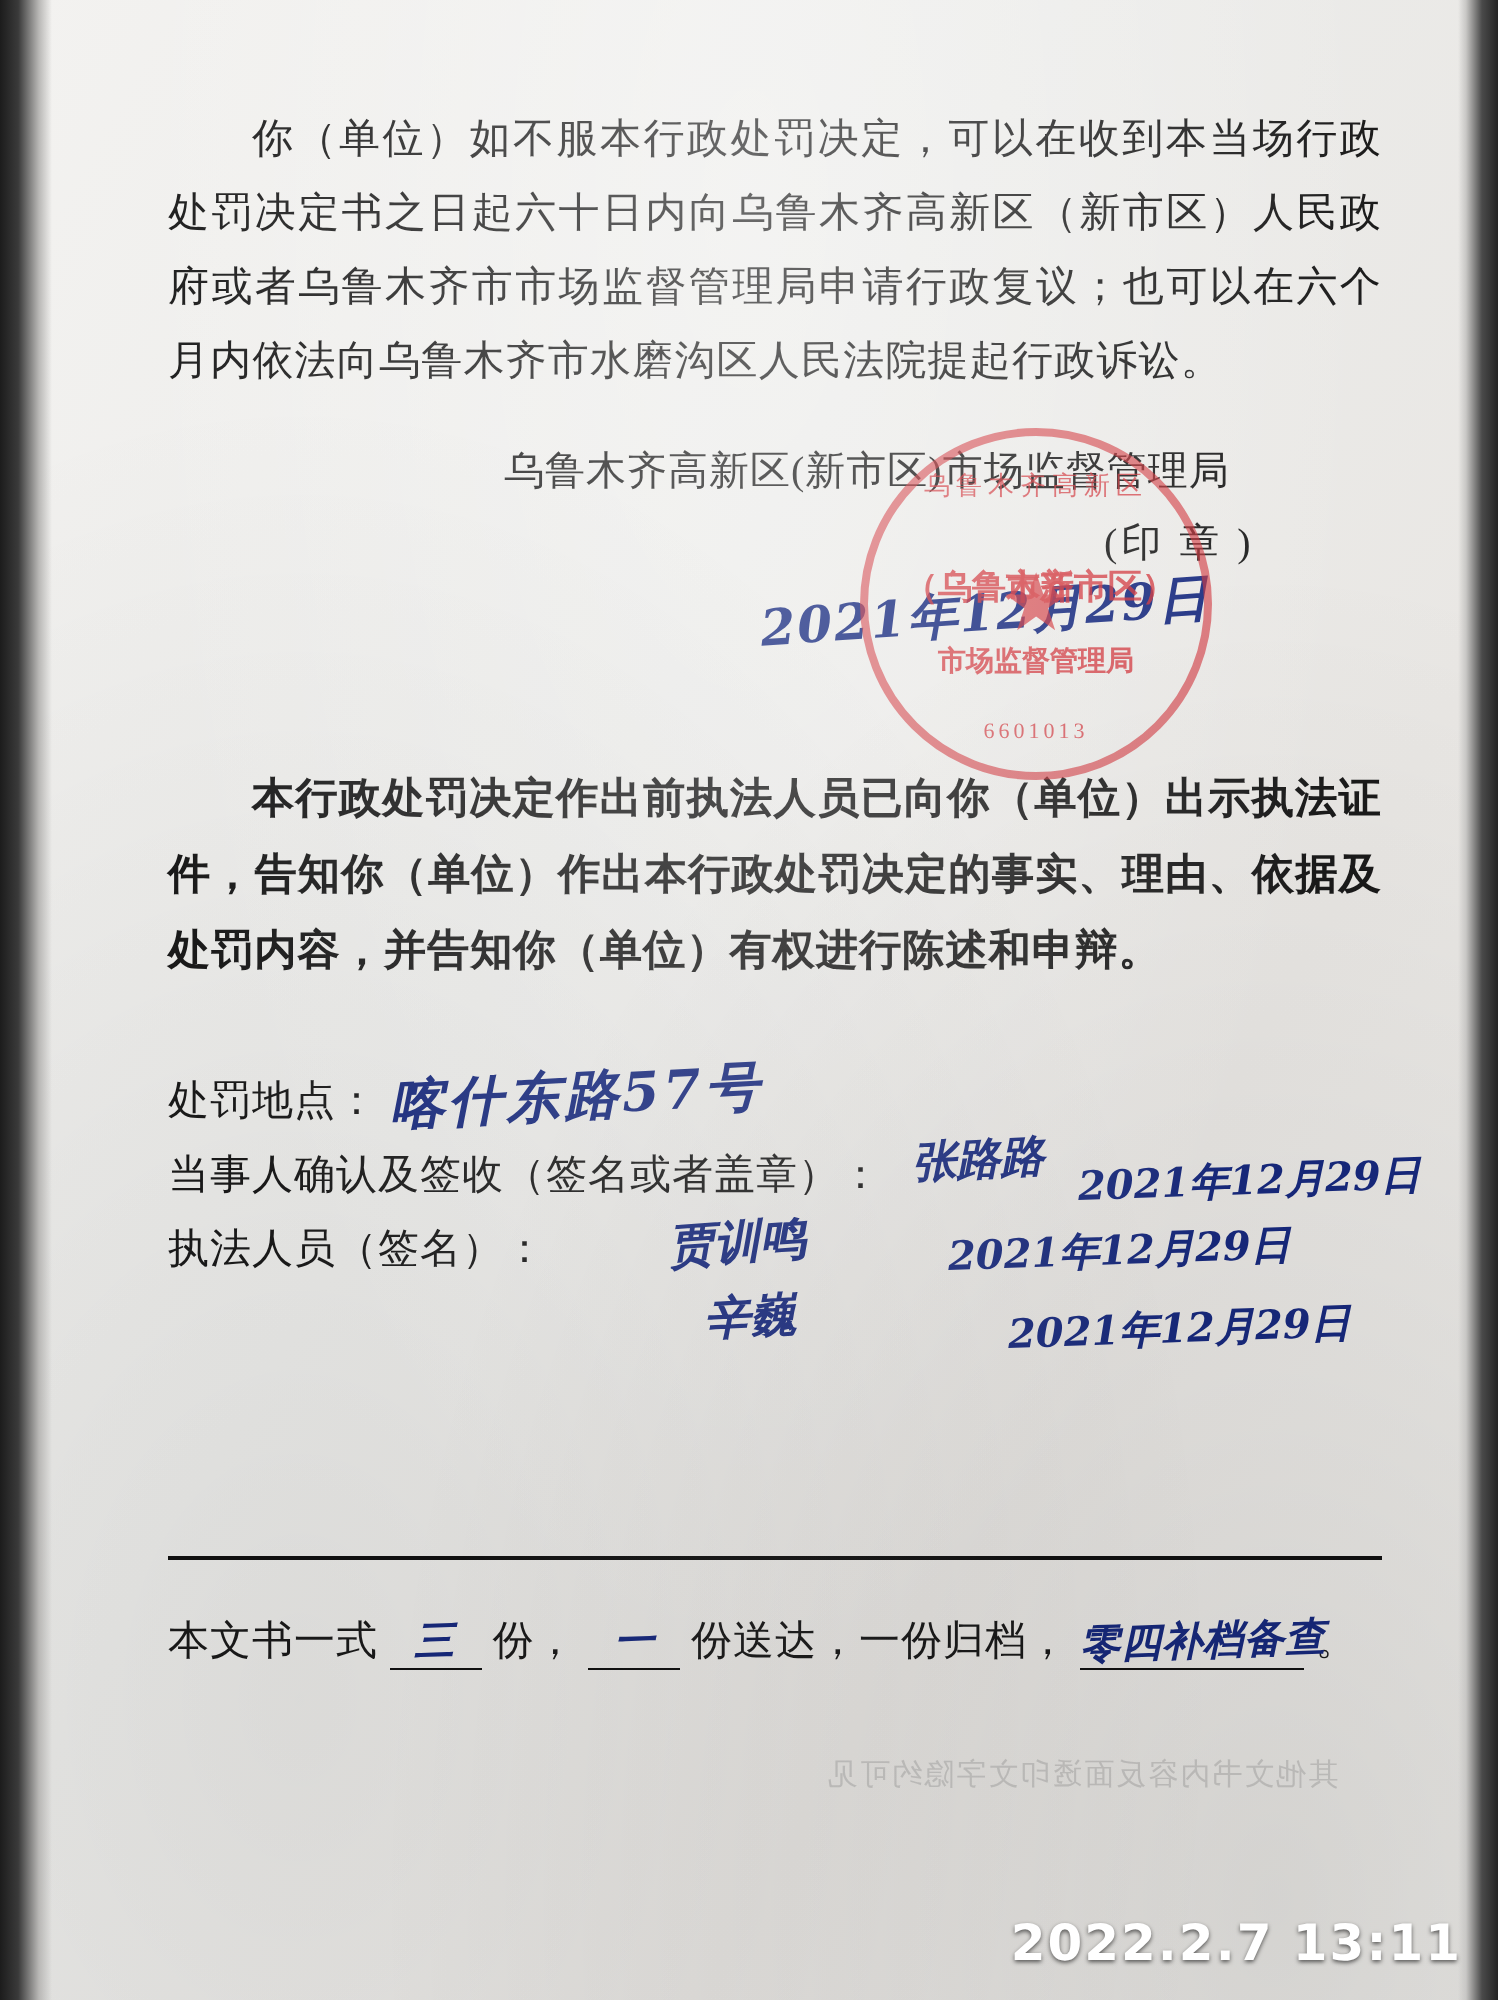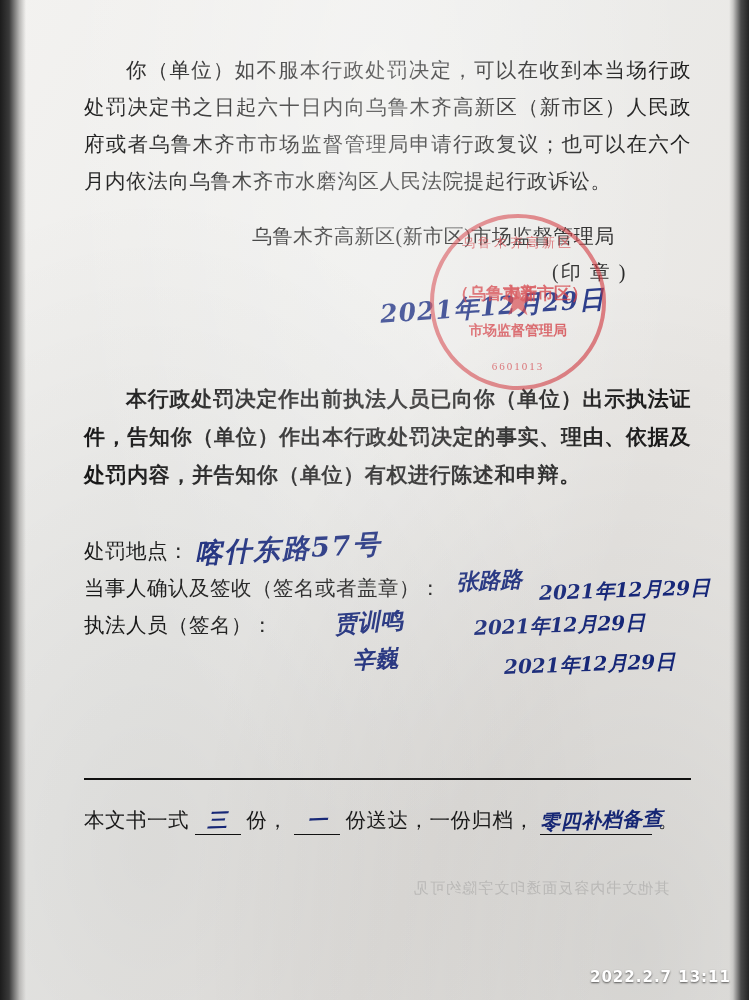--- a/index.html
+++ b/index.html
@@ -242,21 +242,21 @@
     font-size: 17px;
     font-weight: bold;
     font-family: "Liberation Serif", serif;
   }
   .timestamp {
     position: absolute;
     right: 18px;
     bottom: 14px;
     color: #ffffff;
     font-family: "DejaVu Sans", sans-serif;
-    font-size: 15px;
+    font-size: 25px;
     font-weight: bold;
     letter-spacing: 1px;
     z-index: 8;
     text-shadow: 0 1px 2px rgba(0,0,0,0.6);
   }
   .bleed {
     position: absolute;
     left: 84px;
     right: 80px;
     bottom: 56px;

